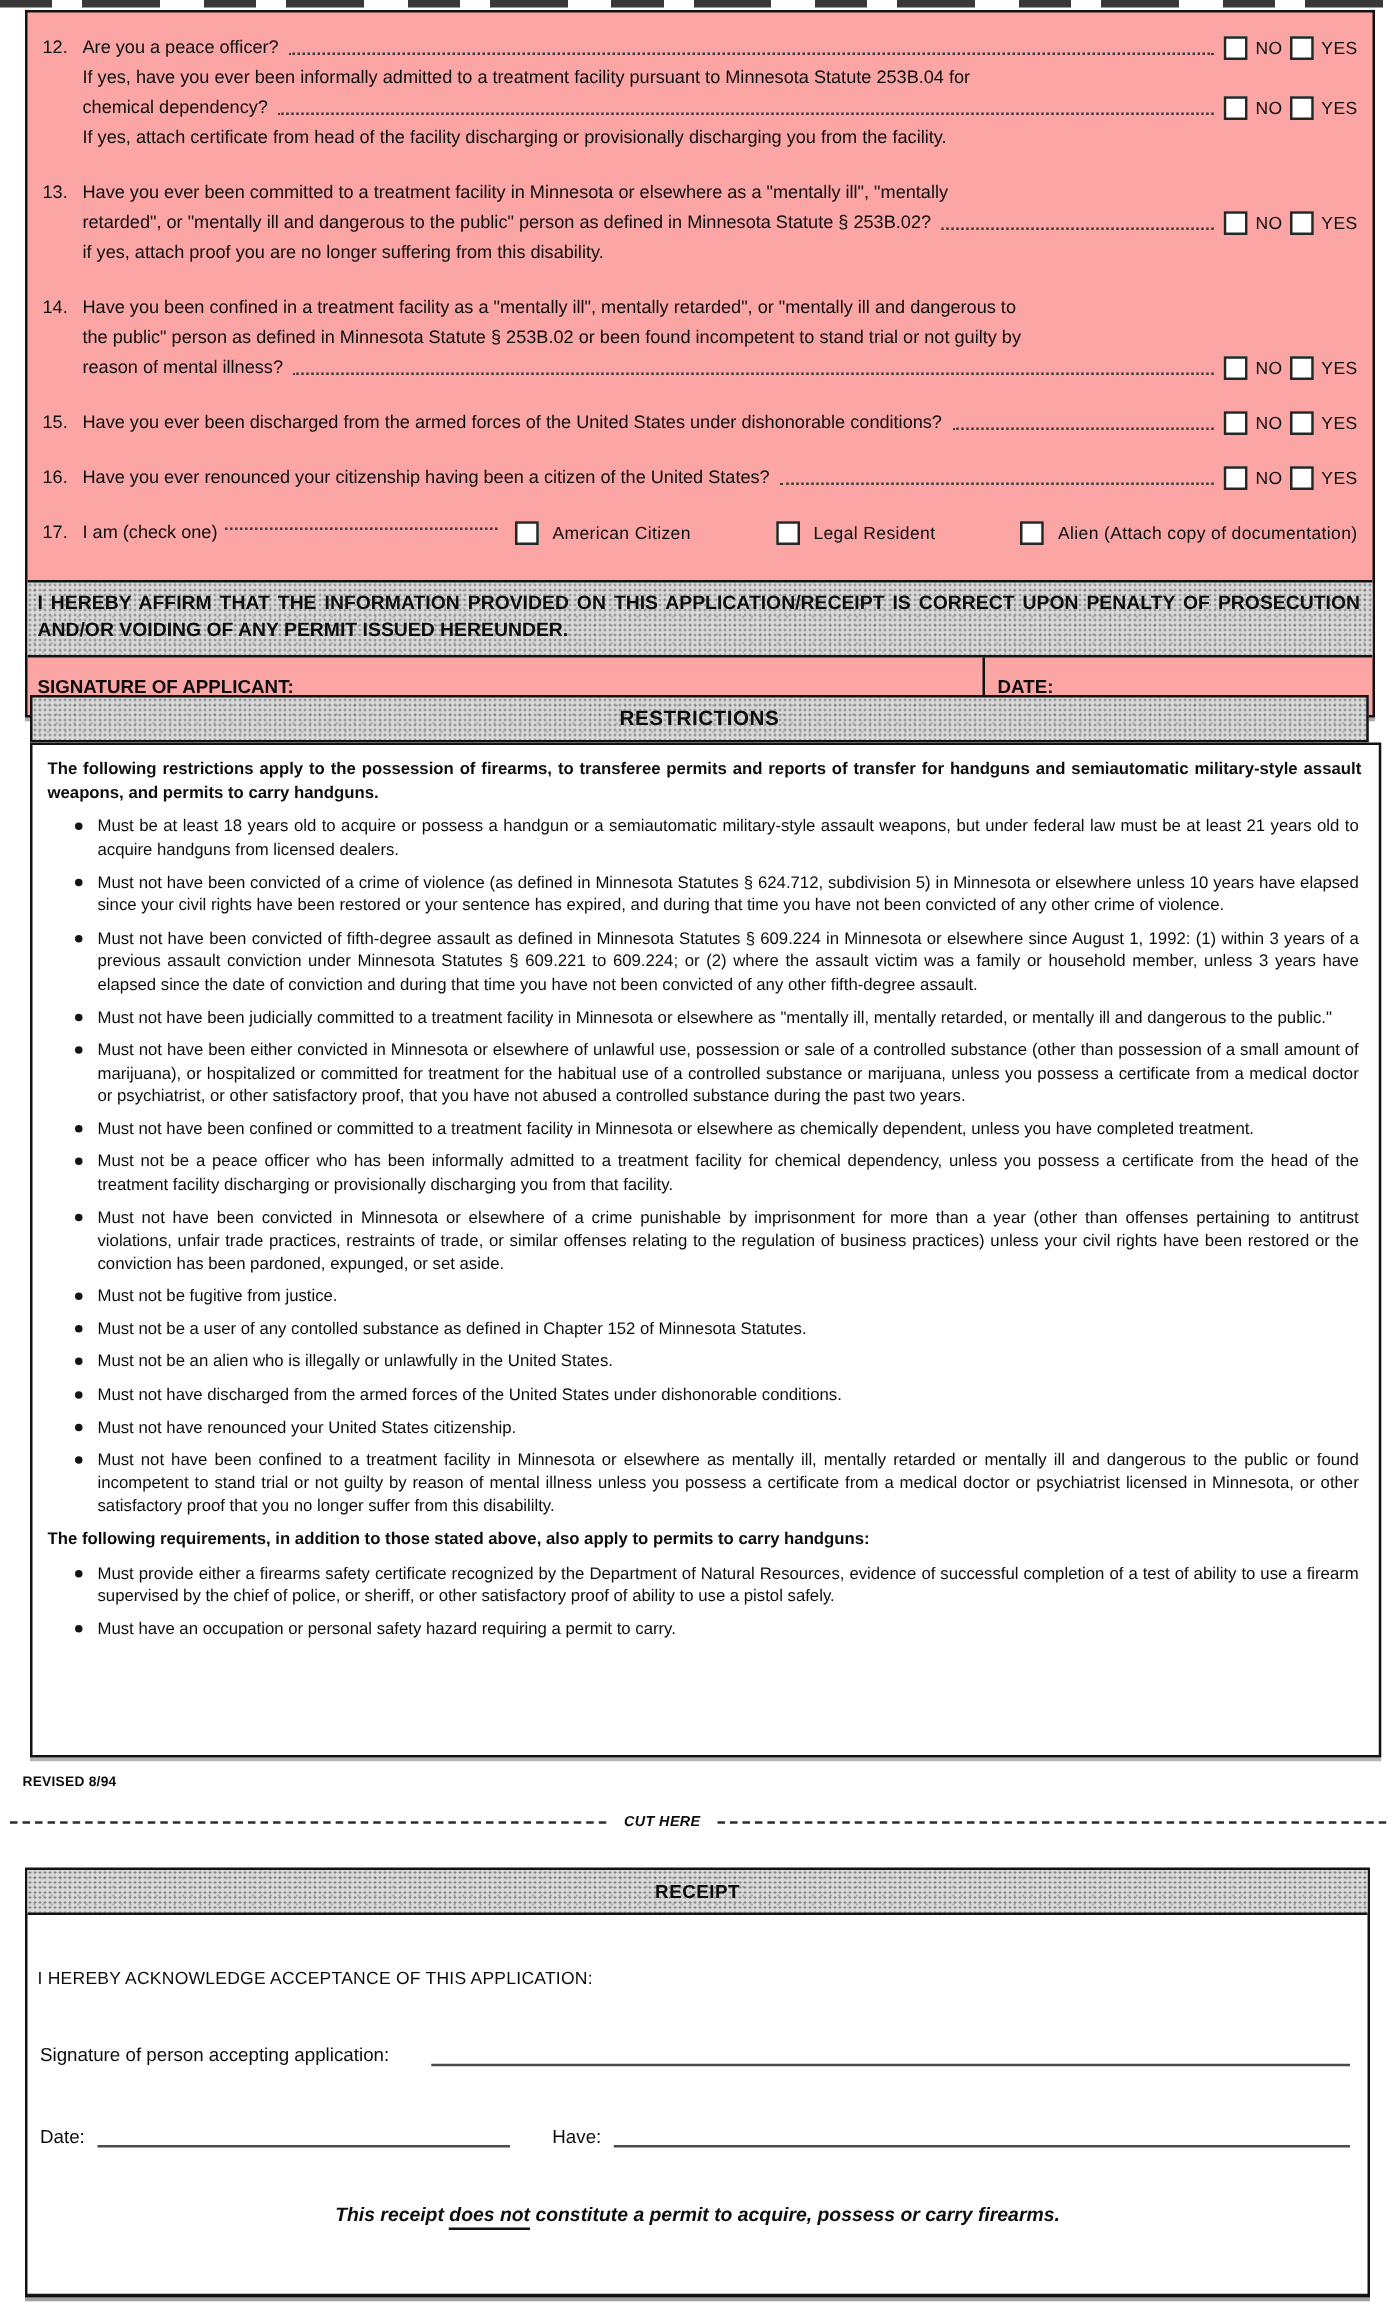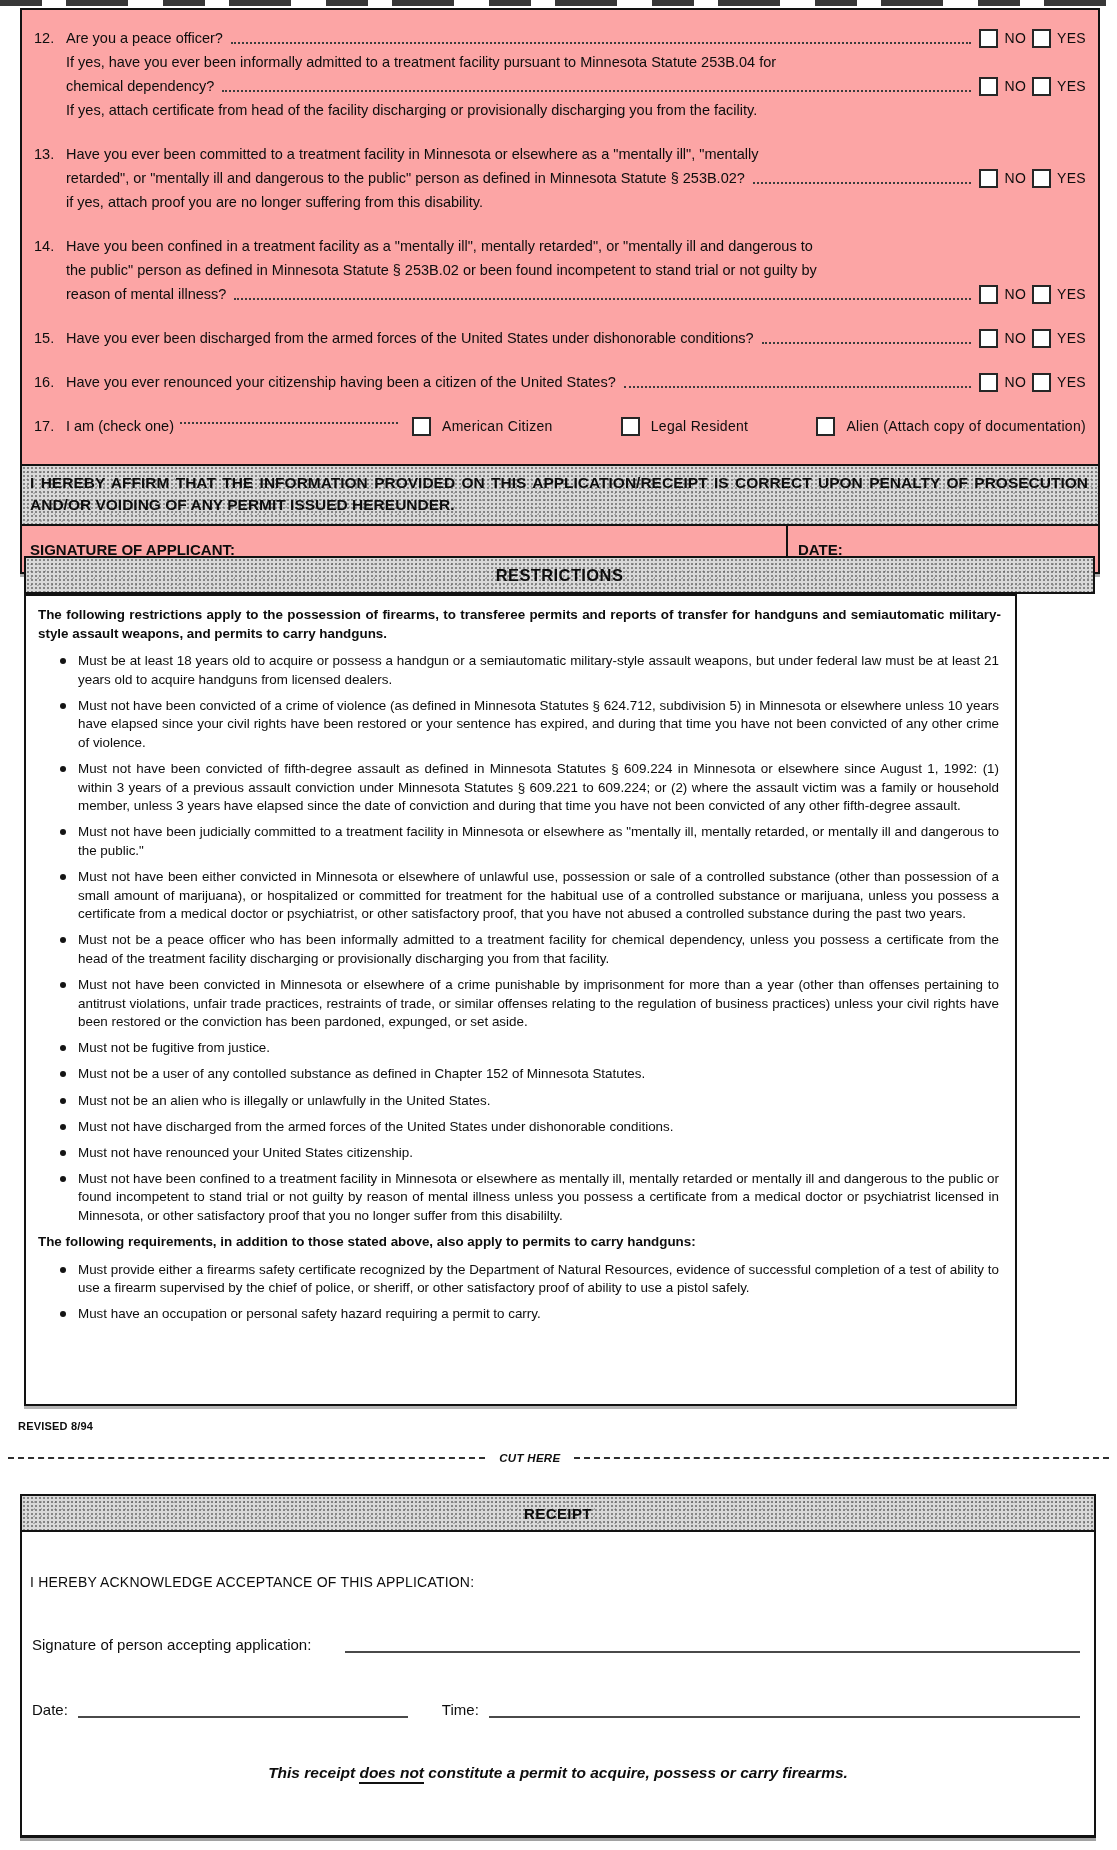--- a/index.html
+++ b/index.html
@@ -50,21 +50,21 @@
   #sig-row{display:flex;height:46px;}
   #sig-cell{flex:1;display:flex;align-items:center;padding-left:8px;font-weight:bold;font-size:15px;}
   #date-cell{width:300px;border-left:2px solid #121212;display:flex;align-items:center;padding-left:10px;font-weight:bold;font-size:15px;}
   
   #restrictions-header{
     position:absolute;left:24px;top:556px;width:1067px;height:34px;
     border:2px solid #121212;display:flex;align-items:center;justify-content:center;
     font-weight:bold;font-size:16.5px;letter-spacing:.4px;
   }
   #restrictions-box{
-    position:absolute;left:24px;top:594px;width:993px;height:812px;
+    position:absolute;left:24px;top:594px;width:1081px;height:812px;
     border:2px solid #121212;background:#fff;overflow:hidden;
     padding:8px 12px 0 10px;box-sizing:border-box;
     box-shadow:0 3px 0 rgba(70,70,70,.4);
     font-size:13.4px;line-height:18.6px;
   }
   .bold-par{font-weight:bold;text-align:justify;margin:2px 2px 9px 2px;}
   .bullet-row{display:flex;margin-bottom:7.5px;}
   .dot{width:6px;height:6px;border-radius:50%;background:#141414;flex:none;margin:6px 12px 0 24px;}
   .bullet-text{flex:1;text-align:justify;padding-right:4px;}
   
@@ -259,20 +259,24 @@
       <div class="bullet-row">
         <span class="dot"></span>
         <span class="bullet-text">Must not have been judicially committed to a treatment facility in Minnesota or elsewhere as "mentally ill, mentally retarded, or mentally ill and dangerous to the public."</span>
       </div>
       <div class="bullet-row">
         <span class="dot"></span>
         <span class="bullet-text">Must not have been either convicted in Minnesota or elsewhere of unlawful use, possession or sale of a controlled substance (other than possession of a small amount of marijuana), or hospitalized or committed for treatment for the habitual use of a controlled substance or marijuana, unless you possess a certificate from a medical doctor or psychiatrist, or other satisfactory proof, that you have not abused a controlled substance during the past two years.</span>
       </div>
       <div class="bullet-row">
         <span class="dot"></span>
+        <span class="bullet-text">Must not have been confined or committed to a treatment facility in Minnesota or elsewhere as chemically dependent, unless you have completed treatment.</span>
+      </div>
+      <div class="bullet-row">
+        <span class="dot"></span>
         <span class="bullet-text">Must not be a peace officer who has been informally admitted to a treatment facility for chemical dependency, unless you possess a certificate from the head of the treatment facility discharging or provisionally discharging you from that facility.</span>
       </div>
       <div class="bullet-row">
         <span class="dot"></span>
         <span class="bullet-text">Must not have been convicted in Minnesota or elsewhere of a crime punishable by imprisonment for more than a year (other than offenses pertaining to antitrust violations, unfair trade practices, restraints of trade, or similar offenses relating to the regulation of business practices) unless your civil rights have been restored or the conviction has been pardoned, expunged, or set aside.</span>
       </div>
       <div class="bullet-row">
         <span class="dot"></span>
         <span class="bullet-text">Must not be fugitive from justice.</span>
       </div>
@@ -325,20 +329,20 @@
   <div id="receipt-ack">I HEREBY ACKNOWLEDGE ACCEPTANCE OF THIS APPLICATION:</div>
 
   <div id="receipt-sig-row">
     <span>Signature of person accepting application:</span>
     <span class="fill-line"></span>
   </div>
 
   <div id="receipt-dt-row">
     <span>Date:</span>
     <span class="dt-line" id="date-line"></span>
-    <span id="time-label">Time:</span>
+    <span id="time-label">Have:</span>
     <span class="dt-line" id="time-line"></span>
   </div>
 
   <div id="receipt-disclaimer">
     <span>This receipt </span><span class="ul">does not</span><span> constitute a permit to acquire, possess or carry firearms.</span>
   </div>
 </div>
 
 </body></html>

